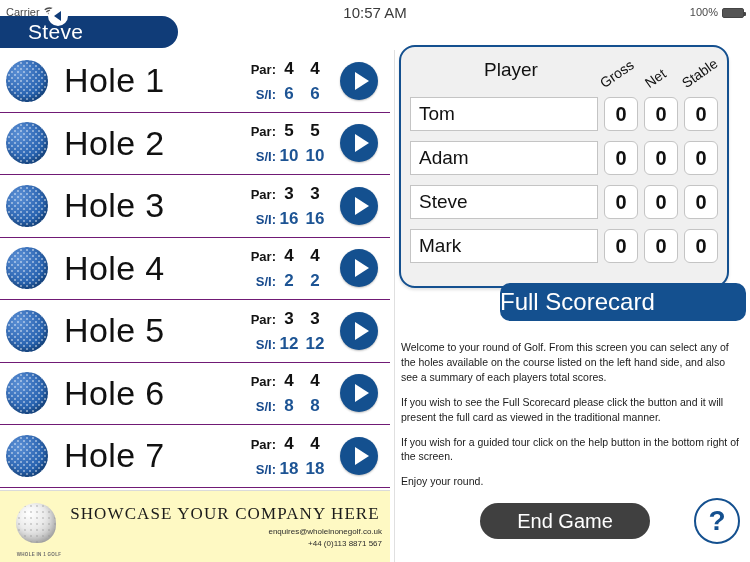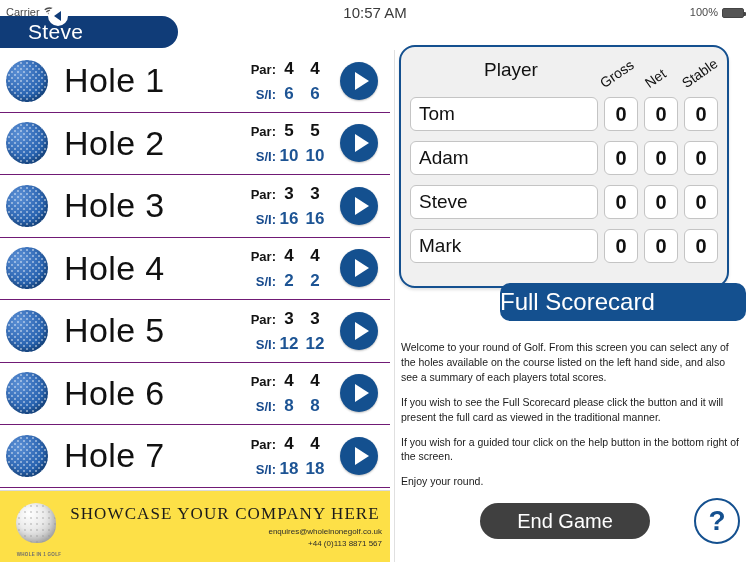--- a/index.html
+++ b/index.html
@@ -98,21 +98,21 @@
   }
   .play-btn:after{
     content:""; width:0;height:0;
     border-top:9px solid transparent; border-bottom:9px solid transparent;
     border-left:14px solid #fff; margin-left:5px;
   }
 
   
   .ad {
     position:absolute; left:0; bottom:0; width:390px; height:72px;
-    background:#fde047; border-top:1px solid #dadada;
+    background:#fef9c3; border-top:1px solid #dadada;
     display:flex; align-items:center;
   }
   .ad-logo { width:64px; height:64px; position:relative; flex:none; margin-left:4px; }
   .ad-ball {
     position:absolute; left:12px; top:8px; width:40px; height:40px;
     border-radius:50% 50% 45% 50%;
     background:radial-gradient(circle at 33% 26%, #ffffff 0%, #eaeaea 40%, #c9c9c9 72%, #a8a8a8 100%);
     box-shadow:inset -2px -3px 6px rgba(0,0,0,.18);
   }
   .ad-ball:after{
@@ -156,21 +156,21 @@
   .rot-gross { left:205px; }
   .rot-net   { left:250px; }
   .rot-stable{ left:287px; }
 
   .card-row {
     display:flex; align-items:center; gap:6px;
     padding:0 9px; margin-bottom:6px; height:38px;
   }
   .name-field {
     flex:1; height:34px; background:#fff; border:1px solid #c4c4c4;
-    border-radius:6px; display:flex; align-items:center; padding-left:8px;
+    border-radius:0; display:flex; align-items:center; padding-left:8px;
     font-size:19px; color:#111; cursor:text;
   }
   .score-box {
     width:34px; height:34px; background:#fff; border:1px solid #c4c4c4;
     border-radius:6px; display:flex; align-items:center; justify-content:center;
     font-size:20px; font-weight:700; color:#111;
   }
   .full-scorecard {
     position:absolute; left:105px; top:283px; width:246px; height:38px;
     background:#14508f; border-radius:10px;

